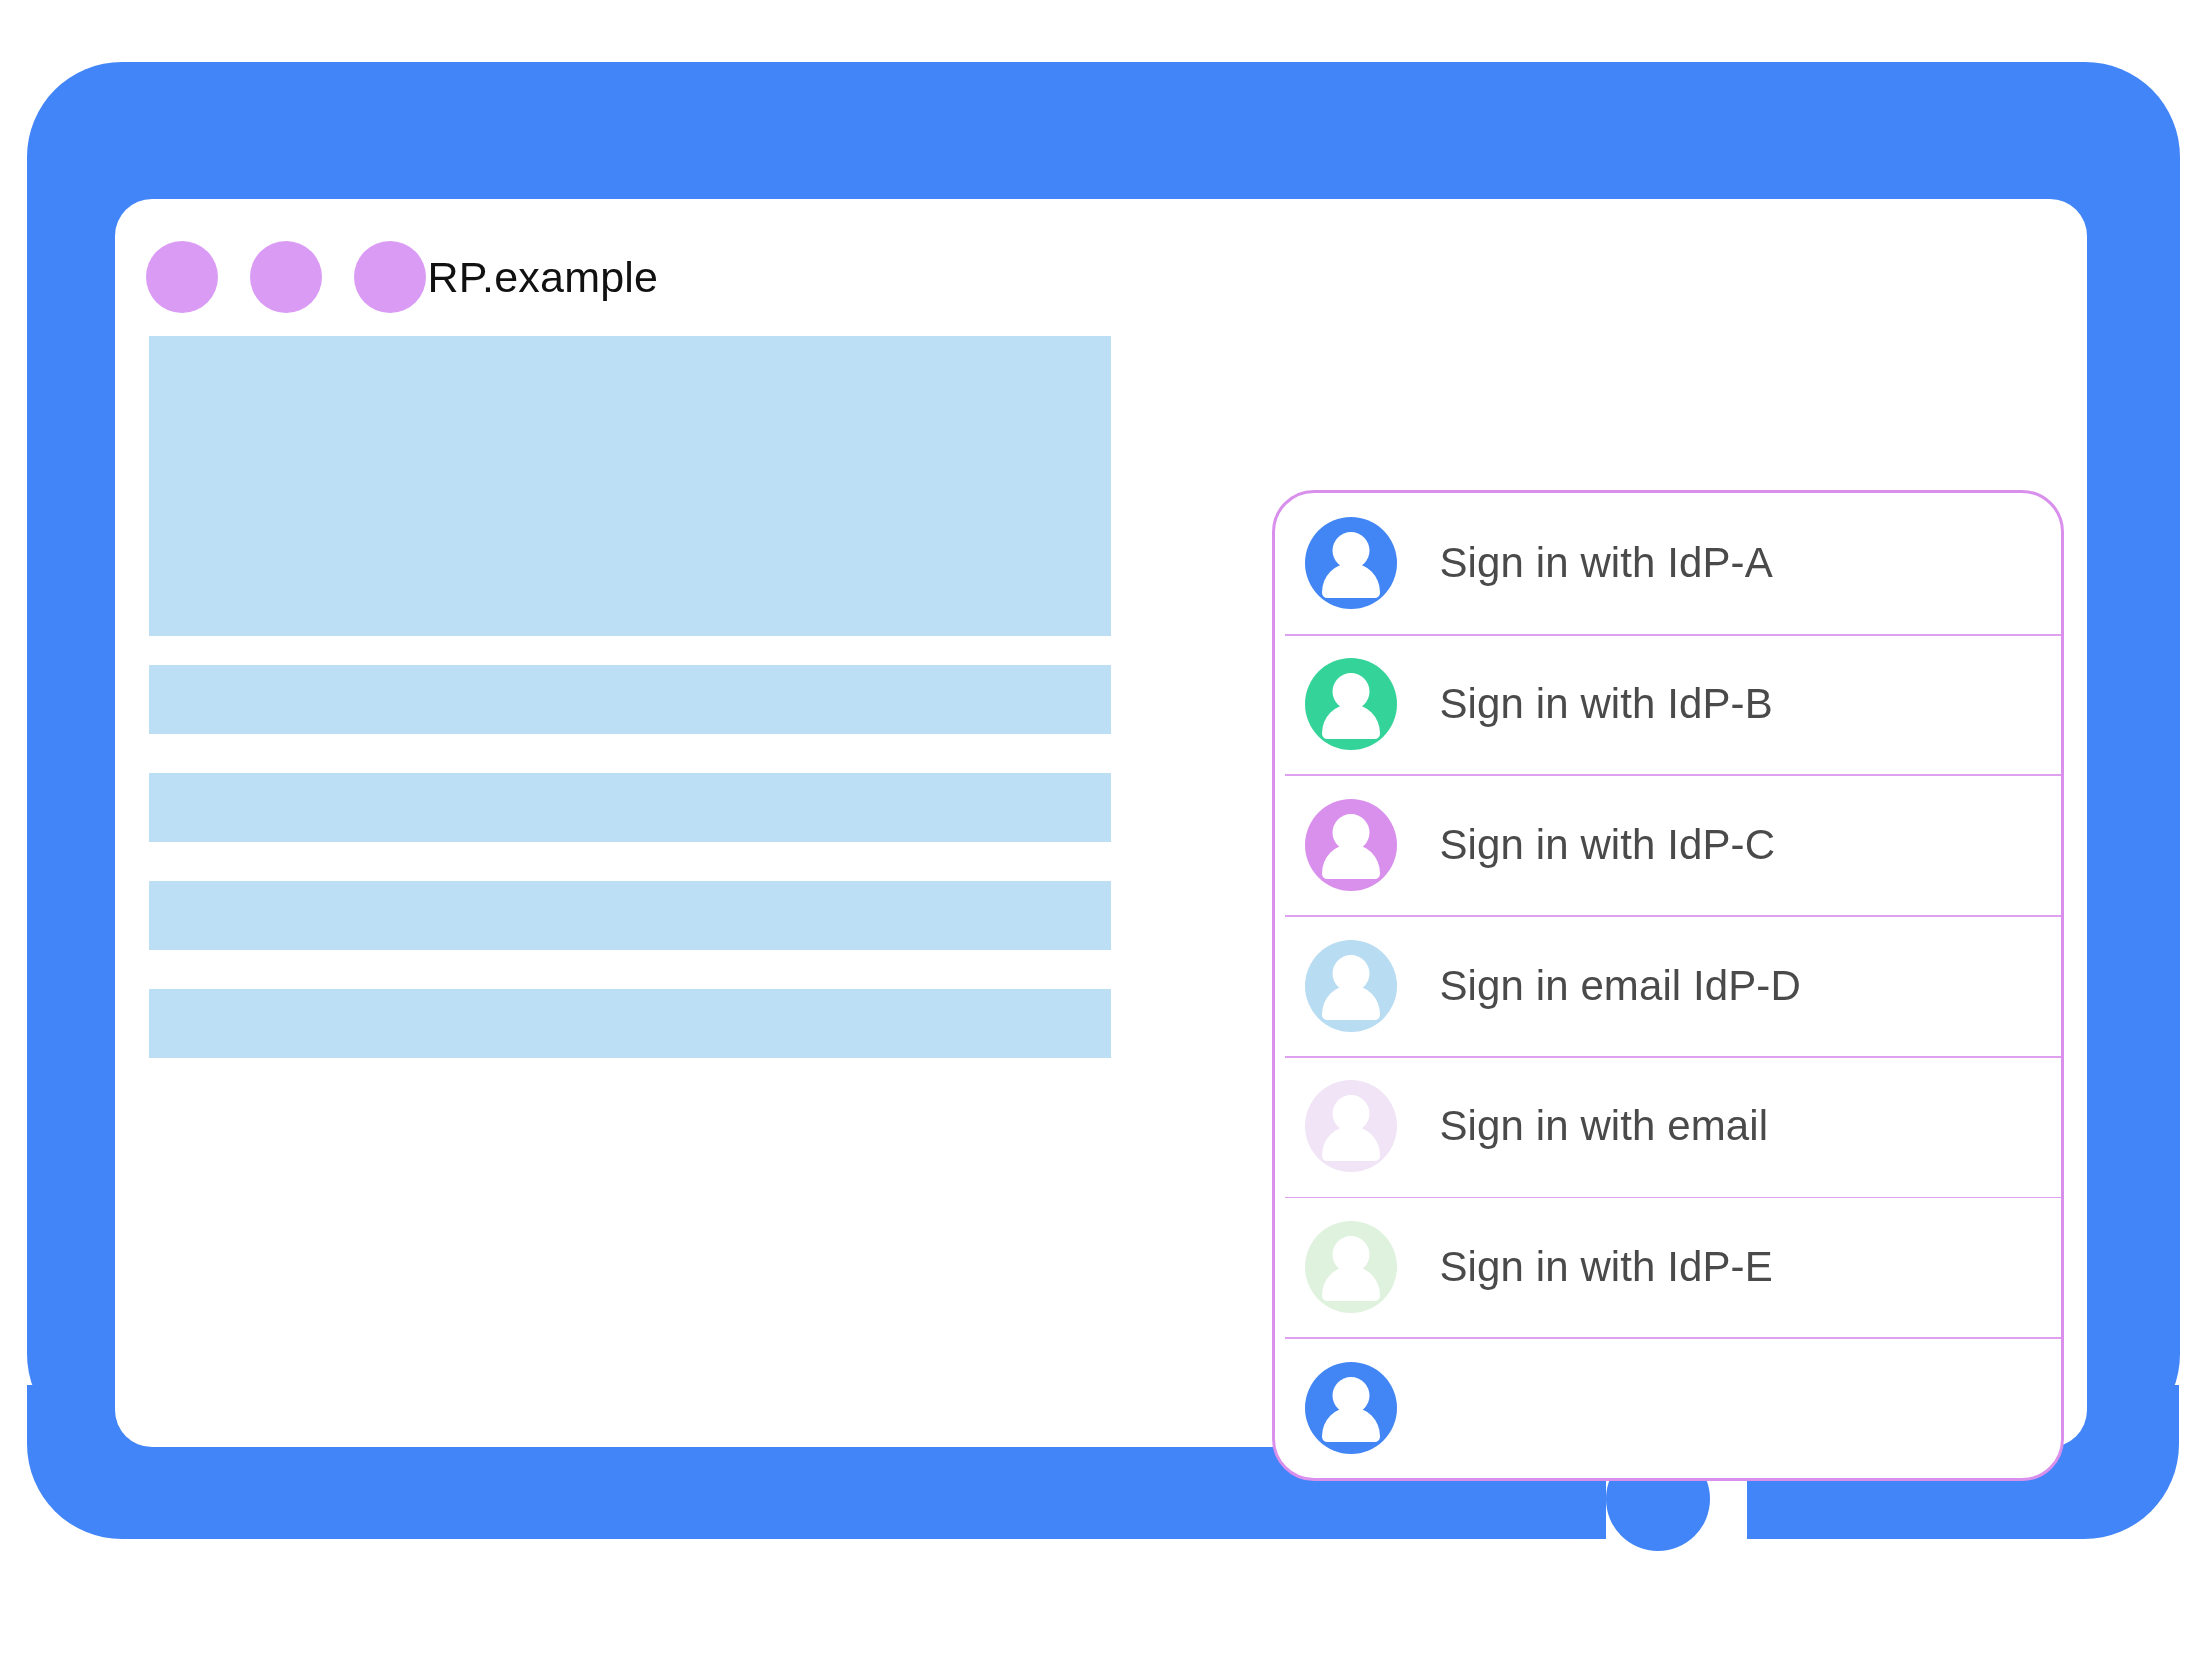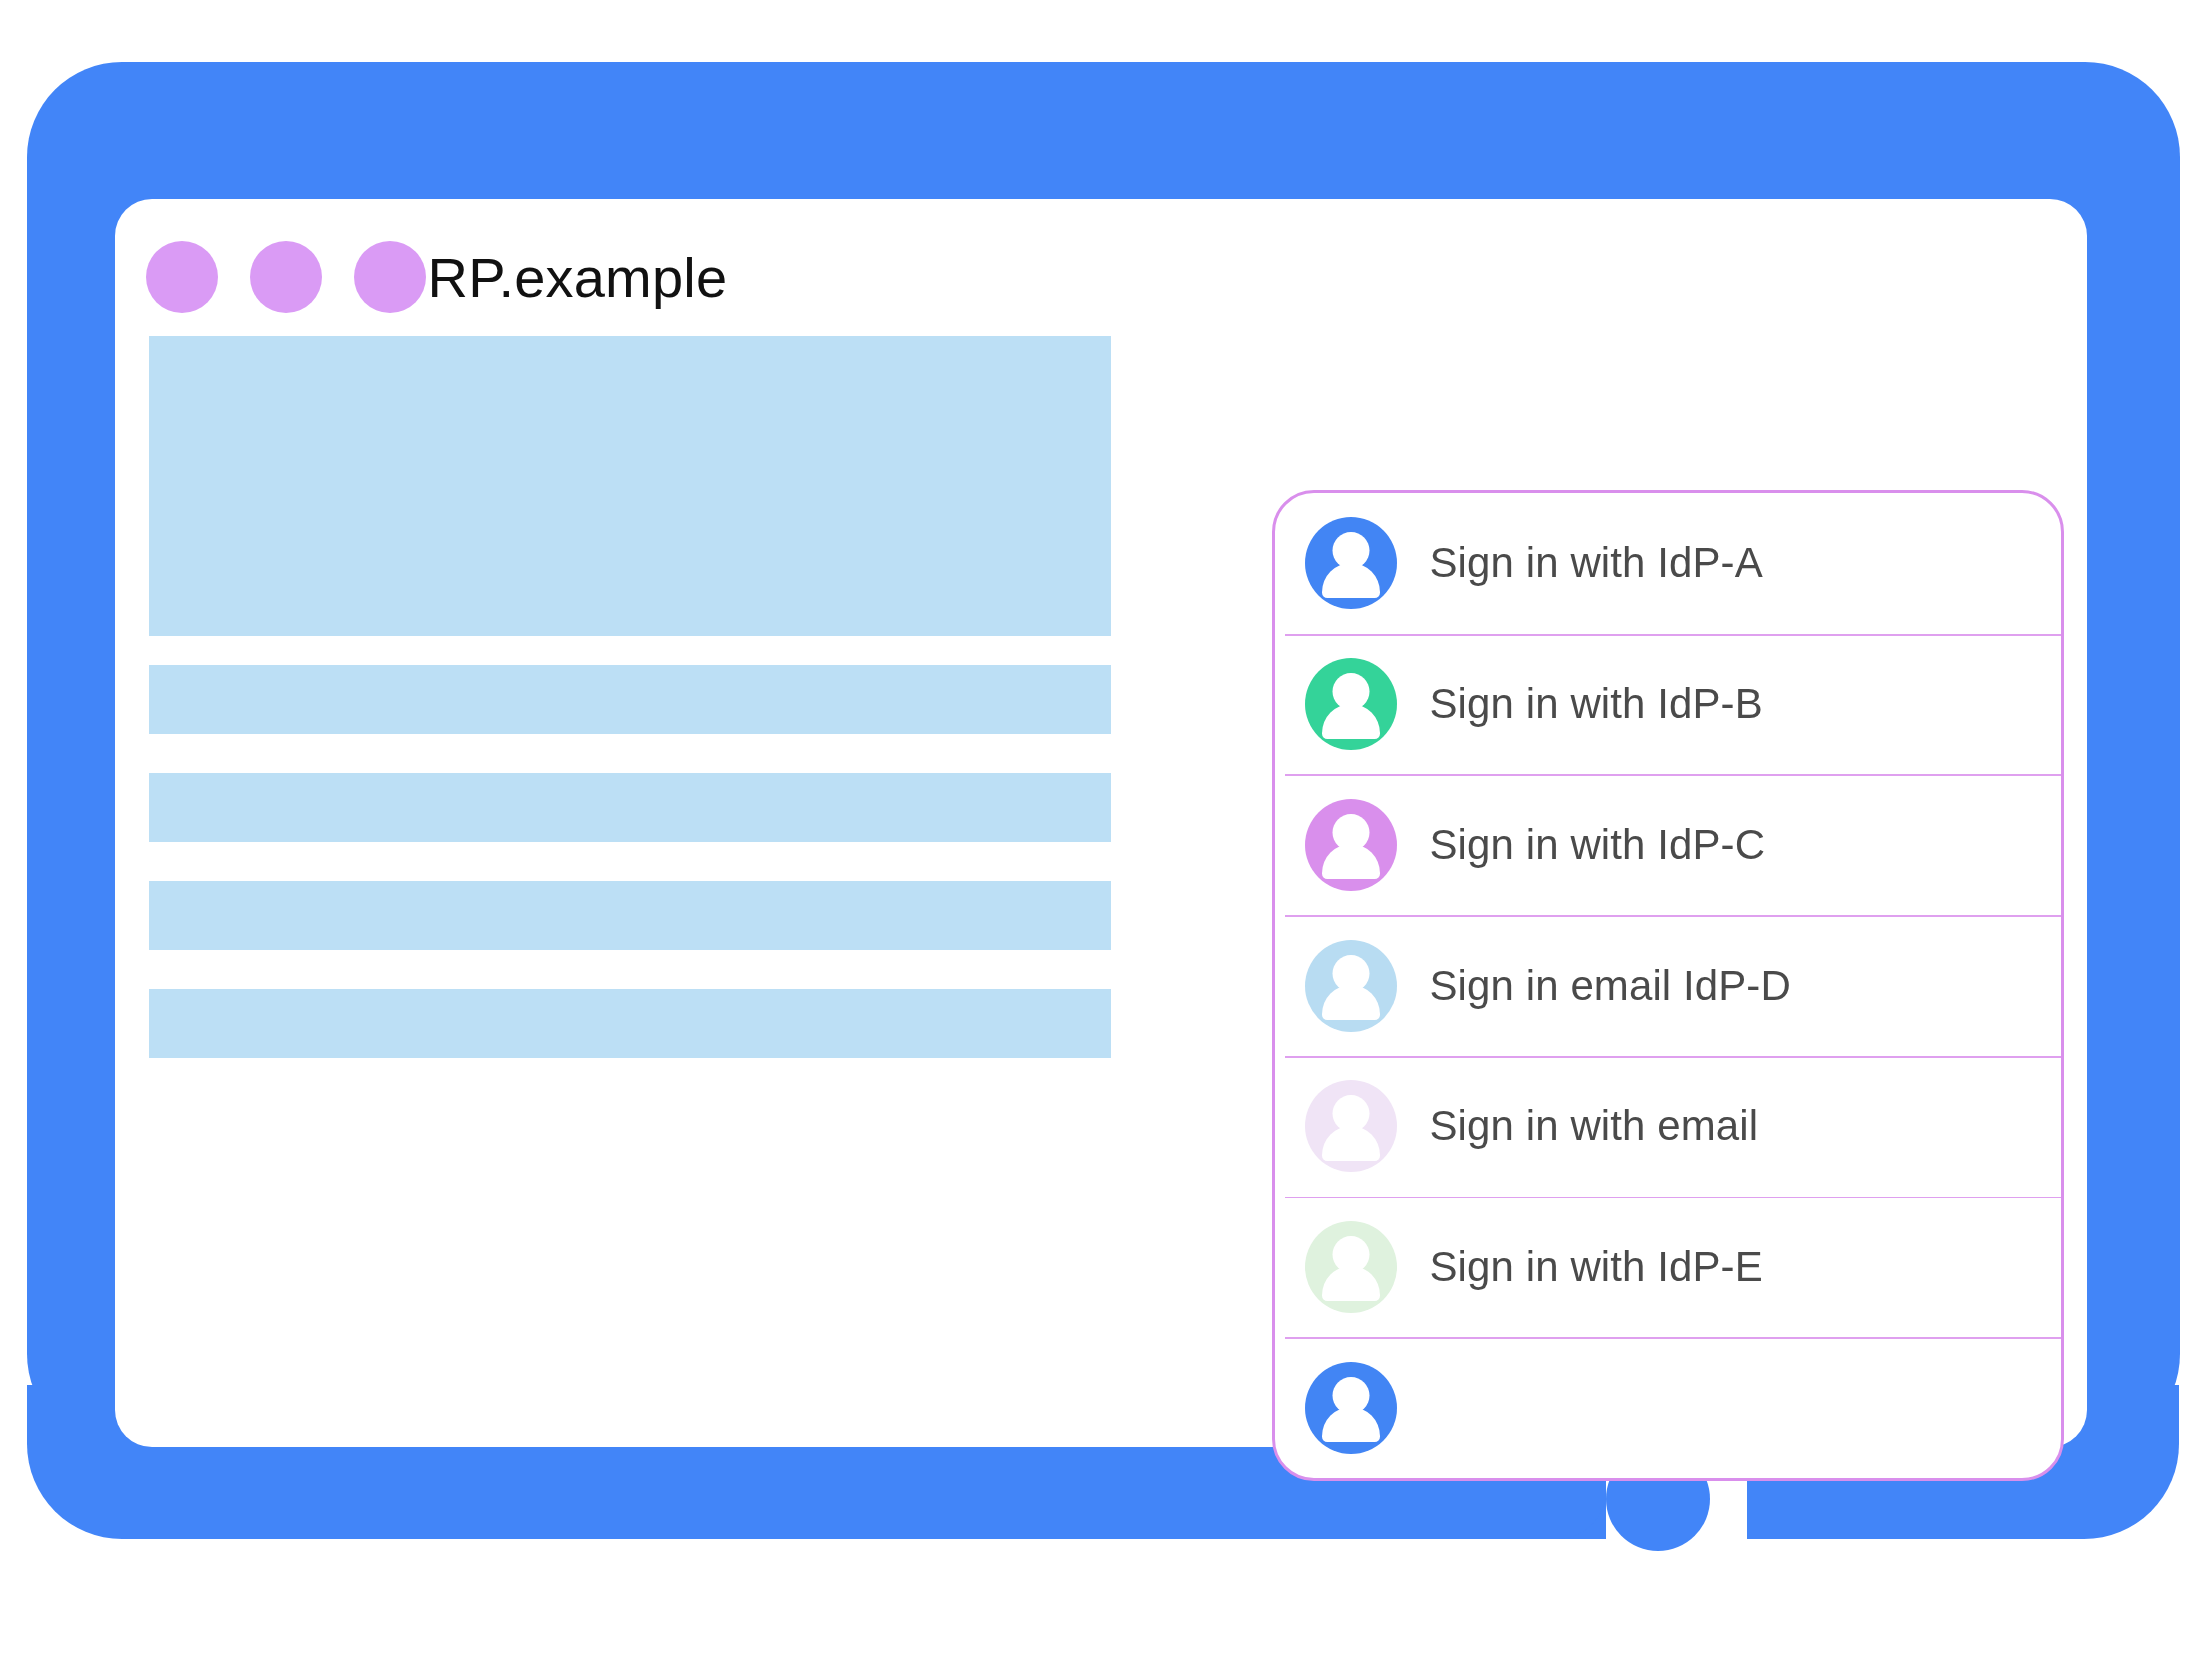--- a/index.html
+++ b/index.html
@@ -22,21 +22,21 @@
                background:var(--bezel);border-radius:50%;}
 
   .screen{position:absolute;left:88px;top:137px;width:1972px;height:1248px;
           background:#ffffff;border-radius:37px;}
 
   
   .titlebar{position:absolute;left:0;top:0;width:100%;height:154px;}
   .dots{position:absolute;left:31px;top:42px;display:flex;gap:32px;}
   .dot{width:72px;height:72px;border-radius:50%;background:var(--lilac);}
   .app-title{position:absolute;left:313px;top:42px;height:72px;display:flex;
-             align-items:center;font-size:56px;color:#111111;letter-spacing:0.2px;}
+             align-items:center;font-size:43px;color:#111111;letter-spacing:0.2px;}
 
   
   .content{position:absolute;left:34px;top:137px;width:962px;}
   .ph{background:var(--ph-blue);}
   .ph-hero{height:300px;margin-bottom:29px;}
   .ph-bar{height:69px;margin-bottom:39px;}
 
   
   .signin-panel{position:absolute;left:1157px;top:291px;width:792px;height:991px;
                 border:3.5px solid var(--panel-border);border-radius:42px;
@@ -45,21 +45,21 @@
   .signin-row{flex:1 1 0;display:flex;align-items:center;padding-left:30px;
               position:relative;box-sizing:border-box;}
   .signin-row + .signin-row::before{content:"";position:absolute;left:10.6px;right:-3.5px;top:0;
               height:1.8px;background:var(--panel-border);opacity:.85;}
   .avatar{width:92px;height:92px;border-radius:50%;flex:0 0 92px;position:relative;}
   .avatar .head{position:absolute;left:50%;top:15px;transform:translateX(-50%);
                 width:37px;height:37px;border-radius:50%;background:#ffffff;}
   .avatar .body{position:absolute;left:50%;bottom:11.5px;transform:translateX(-50%);
                 width:58px;height:35px;background:#ffffff;
                 border-radius:29px 29px 5.3px 5.3px;}
-  .signin-label{margin-left:33px;font-size:42px;color:#4a4a4a;letter-spacing:0.1px;
+  .signin-label{margin-left:43px;font-size:42px;color:#4a4a4a;letter-spacing:0.1px;
                 white-space:nowrap;}
 </style>
 </head>
 <body>
 
 <div id="device">
 
   <div class="bezel-top"></div>
   <div class="bezel-foot-l"></div>
   <div class="bezel-foot-r"></div>

